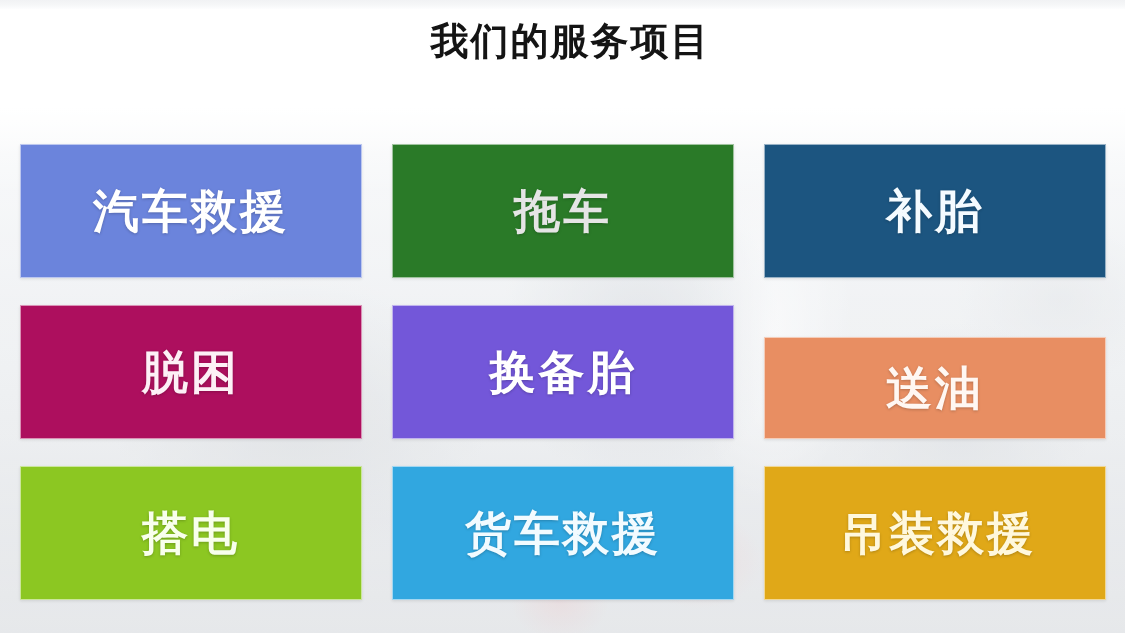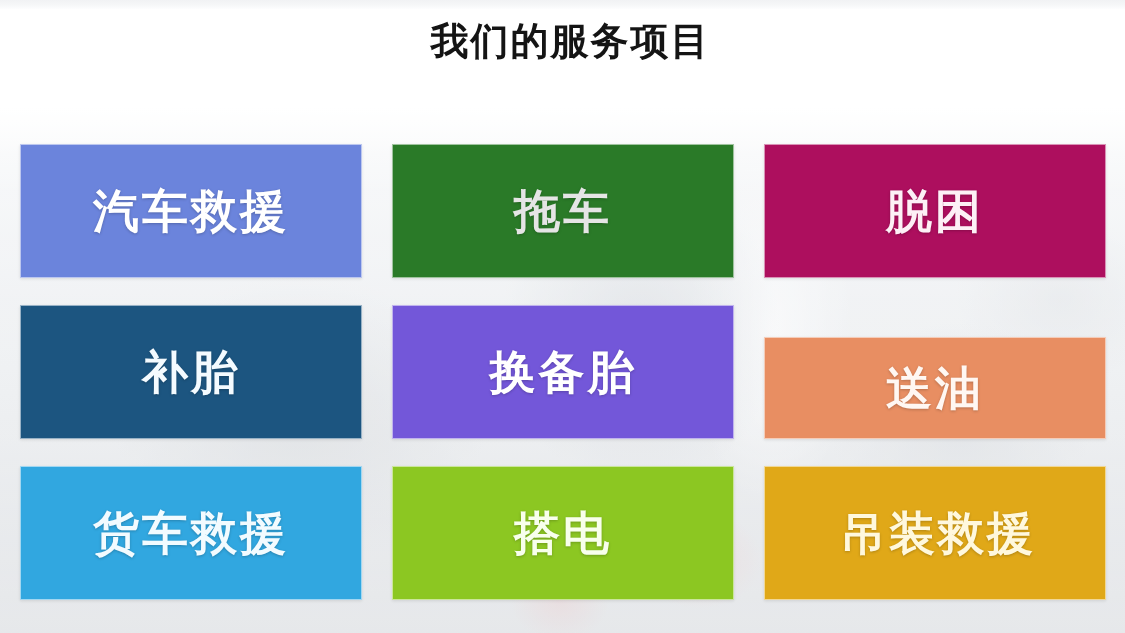--- a/index.html
+++ b/index.html
@@ -106,36 +106,36 @@
 
   <div class="title">我们的服务项目</div>
 
   <div class="grid">
       <div class="tile" style="background: rgb(107, 132, 220);">
         <span class="tile-label" style="color: rgb(255, 255, 255);">汽车救援</span>
       </div>
       <div class="tile" style="background: rgb(42, 122, 40);">
         <span class="tile-label" style="color: #e5e5e5;">拖车</span>
       </div>
+      <div class="tile" style="background: rgb(28, 85, 128);">
+        <span class="tile-label" style="color: rgb(244, 251, 255);">补胎</span>
+      </div>
       <div class="tile" style="background: rgb(173, 15, 94);">
         <span class="tile-label" style="color: rgb(253, 240, 246);">脱困</span>
-      </div>
-      <div class="tile" style="background: rgb(28, 85, 128);">
-        <span class="tile-label" style="color: rgb(244, 251, 255);">补胎</span>
       </div>
       <div class="tile" style="background: rgb(115, 87, 217);">
         <span class="tile-label" style="color: rgb(255, 255, 255); text-align: center;">换备胎</span>
       </div>
       <div class="tile" style="background: rgb(232, 142, 98); margin-top: 32px;">
         <span class="tile-label" style="color: rgb(255, 247, 242);">送油</span>
       </div>
+      <div class="tile" style="background: rgb(140, 199, 34);">
+        <span class="tile-label" style="color: rgb(248, 255, 236);">搭电</span>
+      </div>
       <div class="tile" style="background: rgb(49, 167, 224);">
         <span class="tile-label" style="color: rgb(242, 251, 255);">货车救援</span>
-      </div>
-      <div class="tile" style="background: rgb(140, 199, 34);">
-        <span class="tile-label" style="color: rgb(248, 255, 236);">搭电</span>
       </div>
       <div class="tile" style="background: rgb(224, 168, 24);">
         <span class="tile-label" style="color: rgb(255, 248, 221); margin-left: 6px;">吊装救援</span>
       </div>
     </div>
 
 </div>
 
 </body></html>

